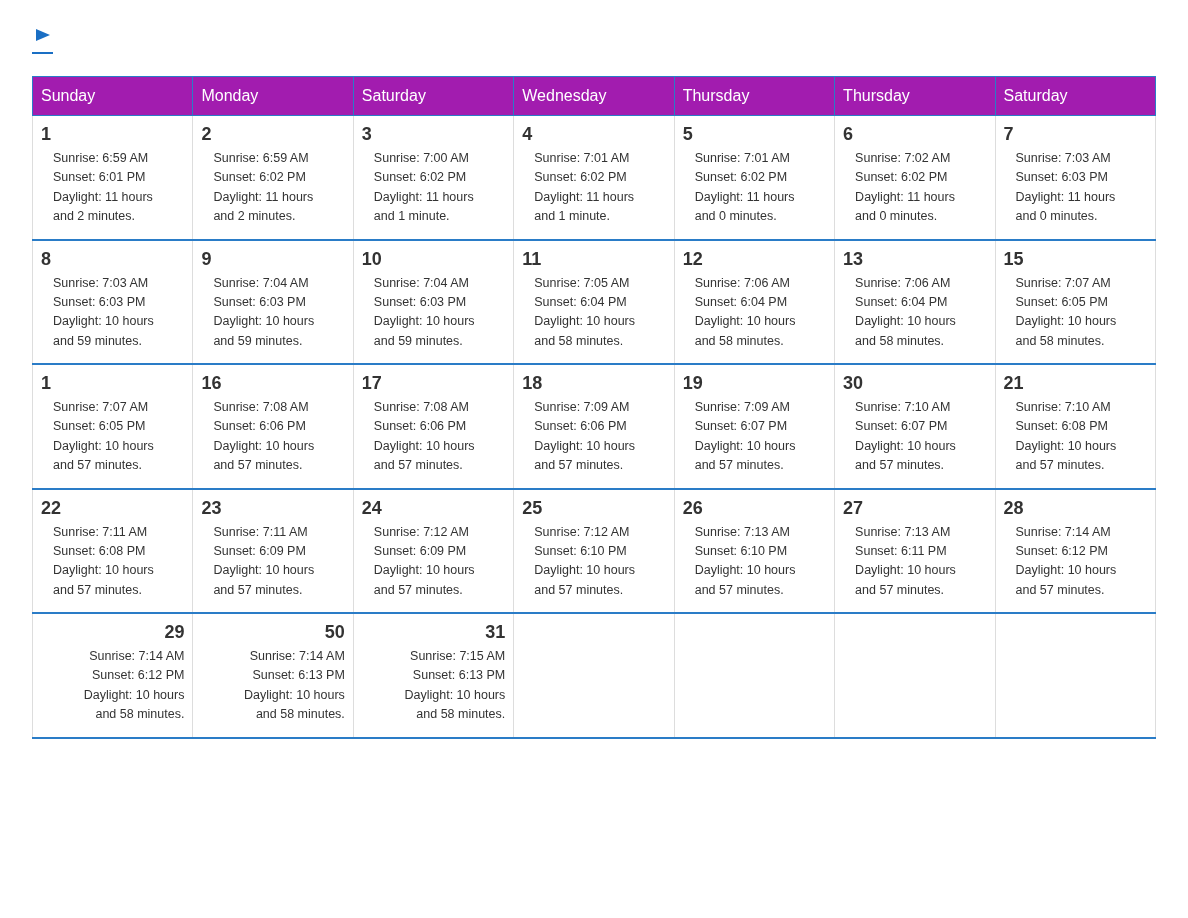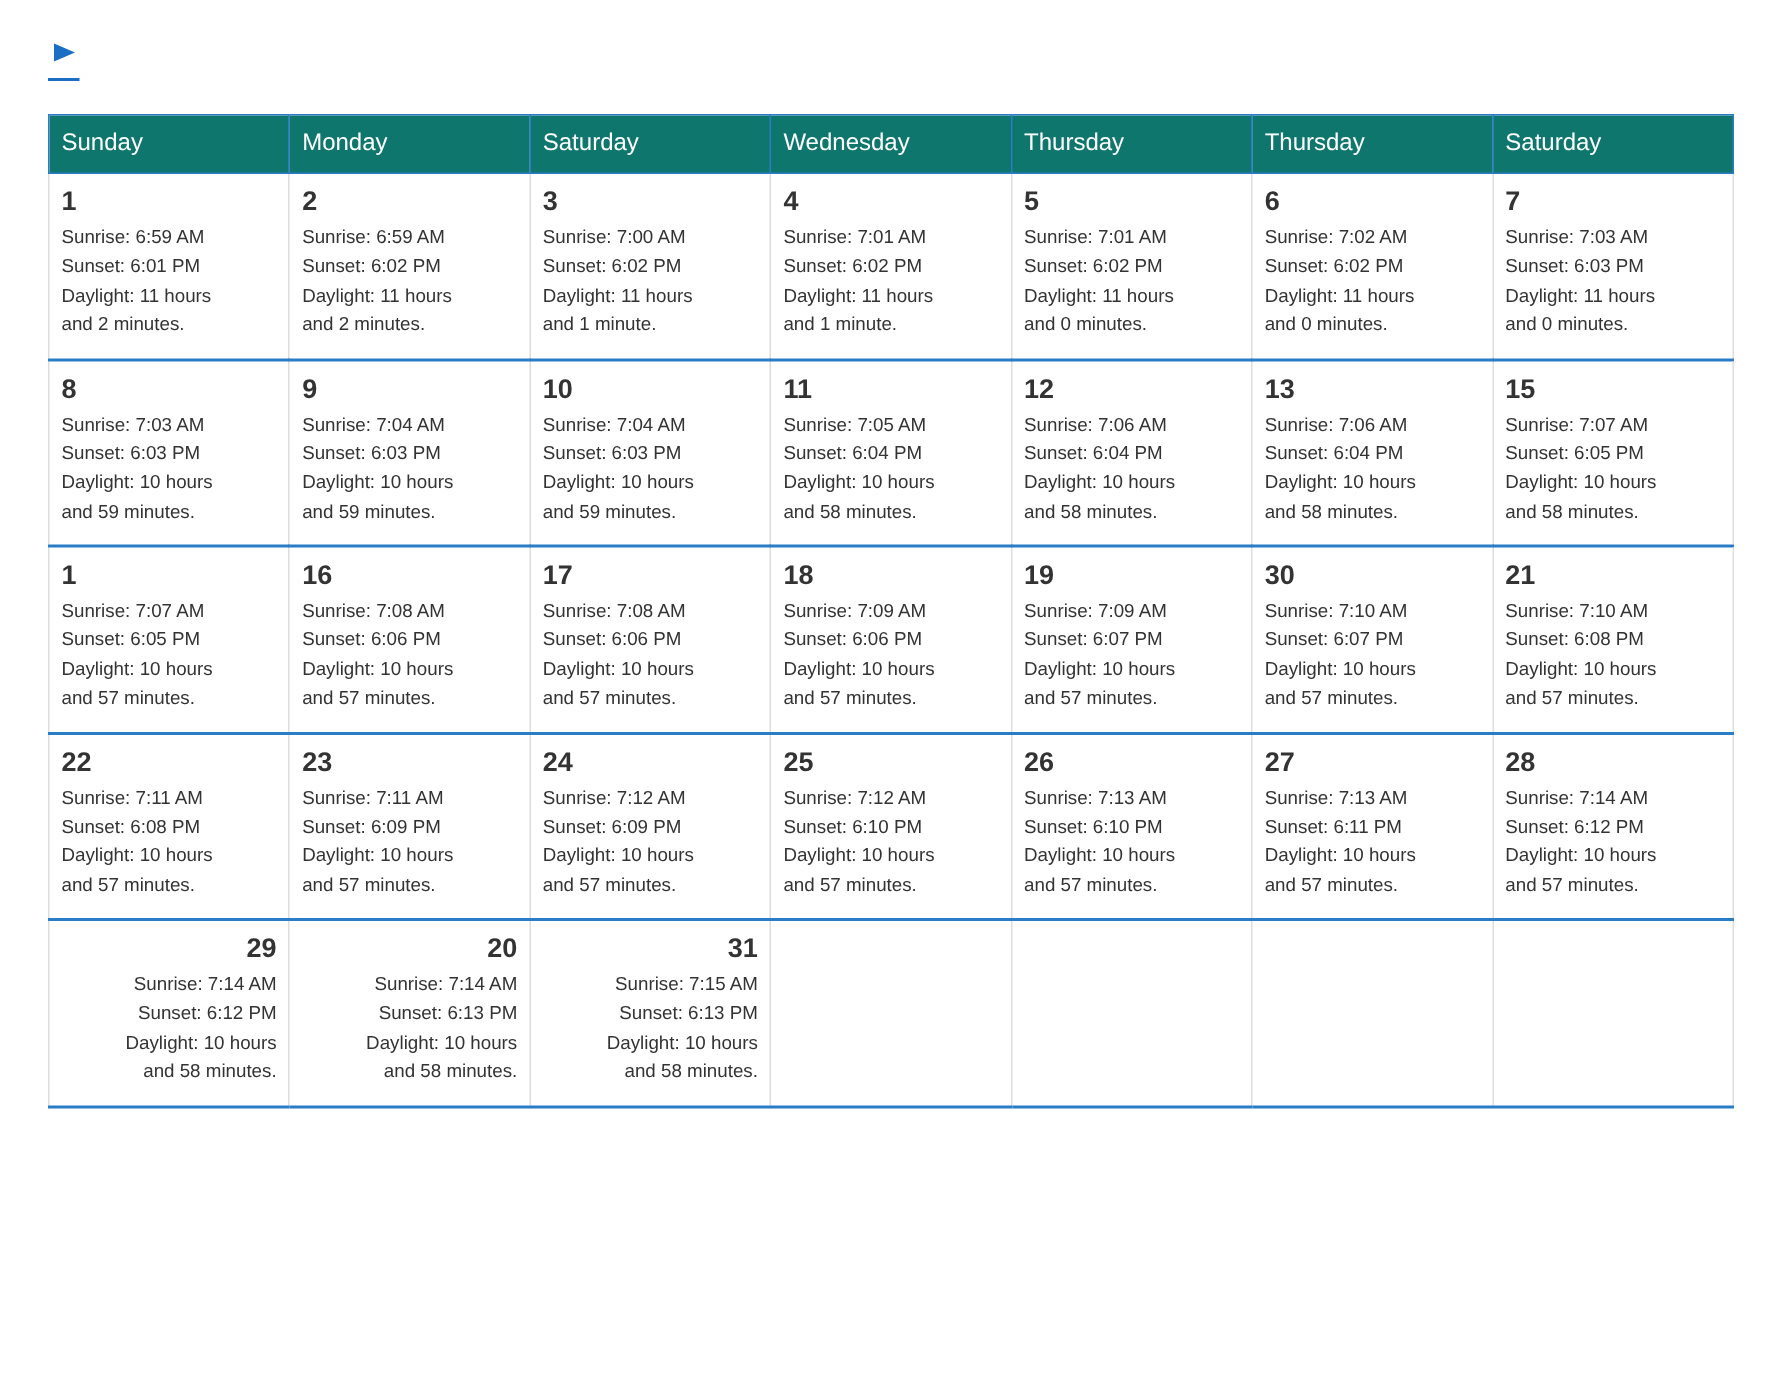--- a/index.html
+++ b/index.html
@@ -53,21 +53,21 @@
       font-size: 22px;
       color: #555;
       margin-top: 4px;
     }
     table {
       width: 100%;
       border-collapse: collapse;
       table-layout: fixed;
     }
     thead tr {
-      background-color: #0f766e;
+      background-color: #a21caf;
     }
     thead th {
       color: #fff;
       font-size: 16px;
       font-weight: normal;
       padding: 10px 8px;
       text-align: left;
       border: 1px solid #2a7cc7;
     }
     tbody tr {
@@ -90,20 +90,21 @@
     .day-num {
       font-size: 18px;
       font-weight: bold;
       color: #333;
       display: block;
       margin-bottom: 4px;
     }
     .day-info {
       line-height: 1.55;
       font-size: 12.5px;
+      margin-left: 12px;
     }
     td.empty {
       background: #fff;
     }
   </style>
 </head>
 <body>
 
 <div class="header">
   <div class="logo">
@@ -256,21 +257,21 @@
           <span class="day-num">28</span>
           <div class="day-info"><span>Sunrise: 7:14 AM<br>Sunset: 6:12 PM<br>Daylight: 10 hours<br>and 57 minutes.</span></div>
         </td>
       </tr>
       <tr>
         <td>
           <span class="day-num">29</span>
           <div class="day-info"><span>Sunrise: 7:14 AM<br>Sunset: 6:12 PM<br>Daylight: 10 hours<br>and 58 minutes.</span></div>
         </td>
         <td>
-          <span class="day-num">20</span>
+          <span class="day-num">50</span>
           <div class="day-info"><span>Sunrise: 7:14 AM<br>Sunset: 6:13 PM<br>Daylight: 10 hours<br>and 58 minutes.</span></div>
         </td>
         <td>
           <span class="day-num">31</span>
           <div class="day-info"><span>Sunrise: 7:15 AM<br>Sunset: 6:13 PM<br>Daylight: 10 hours<br>and 58 minutes.</span></div>
         </td>
         <td class="empty"></td>
         <td class="empty"></td>
         <td class="empty"></td>
         <td class="empty"></td>

